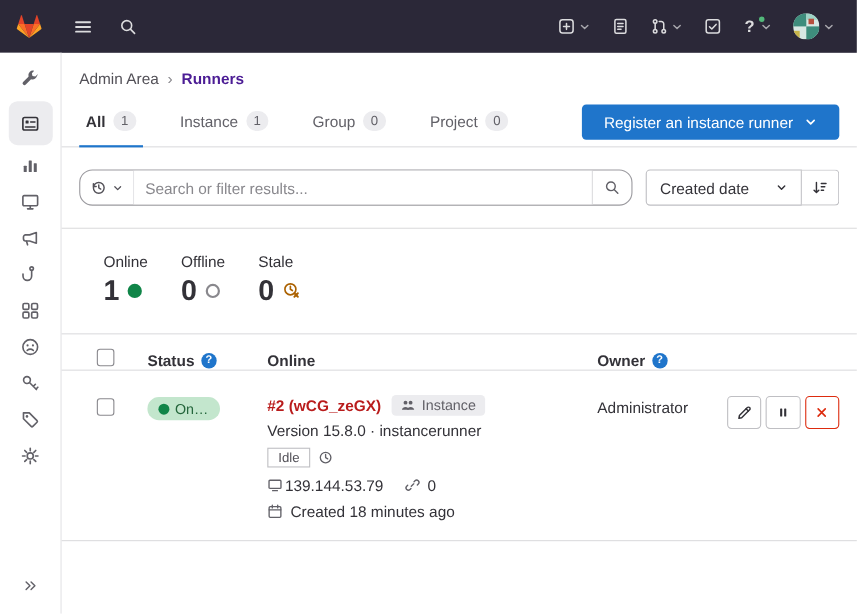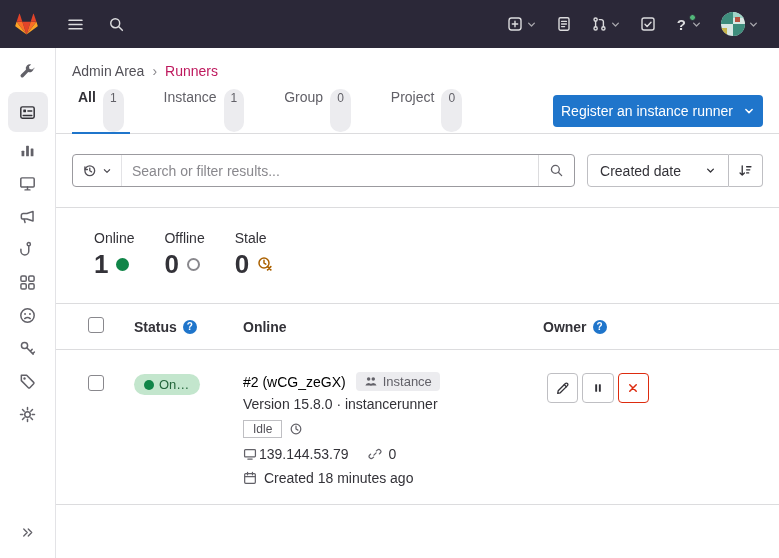--- a/index.html
+++ b/index.html
@@ -30,70 +30,70 @@
   .sb-active-bg{width:40px;height:40px;border-radius:8px;background:#ececef;display:flex;align-items:center;justify-content:center;color:#333238}
   .sb-collapse{margin-top:auto;margin-bottom:8px;width:56px;height:36px;display:flex;align-items:center;justify-content:center;color:#626168}
 
   main{flex:1;padding:0 16px;min-width:0}
   .bleed{margin-left:-16px;margin-right:-16px;padding-left:16px;padding-right:16px}
 
   
   .breadcrumb{display:flex;align-items:center;gap:8px;padding:15px 0 9px}
   .bc-link{color:#535158;text-decoration:none}
   .bc-sep{color:#89888d}
-  .bc-current{color:#be185d;font-weight:400}
+  .bc-current{color:#4c1d95;font-weight:700}
 
   
   .tabs-row{display:flex;align-items:center;border-bottom:1px solid #dcdcde;height:46px}
-  .tab{display:flex;gap:7px;padding:0 6px;margin-right:28px;color:#626168;height:100%;border-bottom:2px solid transparent;margin-bottom:-1px}
+  .tab{display:flex;align-items:center;gap:7px;padding:0 6px;margin-right:28px;color:#626168;height:100%;border-bottom:2px solid transparent;margin-bottom:-1px}
   .tab.active{color:#333238;font-weight:700;border-bottom-color:#1f75cb}
   .pill{background:#ececef;color:#626168;border-radius:10px;font-size:12px;line-height:16px;padding:1px 7px;font-weight:400}
-  .btn-primary{margin-left:auto;background:#1f75cb;color:#fff;border-radius:4px;height:32px;display:flex;align-items:center;gap:10px;padding:0 8px;font-size:14px;align-self:center}
+  .btn-primary{margin-left:auto;background:#1f75cb;color:#fff;border-radius:4px;height:32px;display:flex;align-items:center;gap:10px;padding:0 20px;font-size:14px;align-self:center}
 
   
   .filter-section{display:flex;align-items:center;gap:12px;padding-top:20px;padding-bottom:20px;border-bottom:1px solid #dcdcde}
-  .search-group{flex:1;display:flex;align-items:stretch;height:33px;border:1px solid #9b9a9f;border-radius:4px;background:#fff;overflow:hidden}
+  .search-group{flex:1;display:flex;align-items:stretch;height:33px;border:1px solid #9b9a9f;border-radius:12px;background:#fff;overflow:hidden}
   .sg-history{display:flex;align-items:center;gap:5px;padding:0 9px;color:#535158;border-right:1px solid #e3e3e6}
   .sg-input{flex:1;border:0;outline:none;padding:0 10px;font:inherit;color:#333238;min-width:0}
   .sg-input::placeholder{color:#89888d}
   .sg-search{width:36px;display:flex;align-items:center;justify-content:center;border-left:1px solid #dcdcde;color:#626168}
   .sort-group{display:flex;height:33px;flex:none}
   .sort-dd{display:flex;align-items:center;gap:24px;border:1px solid #bfbfc3;border-radius:4px 0 0 4px;padding:0 12px;color:#333238;background:#fff}
   .sort-dir{width:34px;border:1px solid #bfbfc3;border-left:0;border-radius:0 4px 4px 0;display:flex;align-items:center;justify-content:center;color:#333238;background:#fff}
 
   
   .stats{display:flex;gap:30px;padding:22px 0 24px 22px}
   .stat-label{color:#333238;margin-bottom:3px}
   .stat-value{display:flex;align-items:center;gap:8px;font-size:26px;font-weight:600;color:#333238;line-height:30px}
   .dot-online{width:13px;height:13px;border-radius:50%;background:#108548}
   .dot-offline{width:13px;height:13px;border-radius:50%;border:2px solid #89888d}
 
   
-  .thead{display:flex;align-items:center;height:47px;border-top:1px solid #dcdcde;border-bottom:1px solid #dcdcde;font-weight:700}
+  .thead{display:flex;align-items:flex-end;height:34px;border-top:1px solid #dcdcde;border-bottom:1px solid #dcdcde;font-weight:700}
   .trow{display:flex;border-bottom:1px solid #dcdcde}
   .col-check{width:62px;padding-left:16px;flex:none}
   .col-status{width:109px;flex:none}
   .col-runner{width:300px;flex:none}
   .col-owner{flex:1;min-width:0}
   .col-actions{width:106px;flex:none;display:flex;justify-content:flex-end}
   input[type=checkbox]{width:16px;height:16px;appearance:none;-webkit-appearance:none;border:1px solid #89888d;border-radius:3px;background:#fff;cursor:pointer}
   .th-label{display:flex;align-items:center;gap:6px}
   .help-circle{width:14px;height:14px;border-radius:50%;background:#1f75cb;color:#fff;font-size:10px;font-weight:700;display:inline-flex;align-items:center;justify-content:center;line-height:1;flex:none}
   .trow .col-check{padding-top:25px}
   .trow .col-status{padding-top:24px}
   .trow .col-runner{padding-top:22px;padding-bottom:18px}
   .trow .col-owner{padding-top:25px}
   .trow .col-actions{padding-top:23px;align-items:flex-start}
 
   .badge-status{display:inline-flex;align-items:center;gap:5px;background:#c3e6cd;color:#24663b;border-radius:11px;padding:3px 10px;font-size:13px;max-width:66px}
   .badge-status .txt{overflow:hidden;text-overflow:ellipsis;white-space:nowrap;max-width:34px}
   .badge-status .dot{width:10px;height:10px;border-radius:50%;background:#108548;flex:none}
 
   .runner-name-line{display:flex;align-items:center;gap:10px}
-  .runner-link{color:#000000;font-weight:400;text-decoration:none}
+  .runner-link{color:#b91c1c;font-weight:700;text-decoration:none}
   .badge-type{display:inline-flex;align-items:center;gap:5px;background:#ececef;color:#626168;border-radius:4px;padding:2px 8px;font-size:13px}
   .line{display:flex;align-items:center;gap:7px;margin-top:8px;color:#333238}
   .line-version{margin-top:5px}
   .muted-ic{color:#626168;flex:none;display:flex}
   .badge-idle{border:1px solid #bfbfc3;border-radius:0;padding:1px 9px;font-size:12px;color:#535158;background:#fff}
   .ip-group{display:flex;align-items:center;gap:2px;margin-right:12px}
 
   .act-btn{width:32px;height:30px;border:1px solid #bfbfc3;border-radius:4px;background:#fff;display:flex;align-items:center;justify-content:center;color:#333238;margin-left:4px}
   .act-btn.danger{border-color:#dd2b0e;color:#dd2b0e}
 </style>
@@ -437,20 +437,23 @@
         <div class="line">
           <span class="muted-ic">
               <svg width="14" height="14" viewBox="0 0 16 16" class="ic">
                 <rect x="1.9" y="2.9" width="12.2" height="11.2" rx="1.2"></rect>
                 <path d="M1.9 6.3h12.2M5.2 1.5v2.8M10.8 1.5v2.8"></path>
               </svg>
             </span>
           <span>Created 18 minutes ago</span>
         </div>
       </div>
+      <div class="col-owner">
+        <span>Administrator</span>
+      </div>
       <div class="col-actions">
         <button class="act-btn">
           <svg width="15" height="15" viewBox="0 0 16 16" class="ic">
               <path d="M2.9 13.1l.5-2.7 7.7-7.7a1.55 1.55 0 0 1 2.2 2.2l-7.7 7.7-2.7.5z"></path>
               <path d="M9.9 3.9l2.2 2.2"></path>
             </svg>
         </button>
         <button class="act-btn">
           <svg width="14" height="14" viewBox="0 0 16 16" class="icf">
               <rect x="4.8" y="3.8" width="2.2" height="8.4" rx="0.6"></rect>

